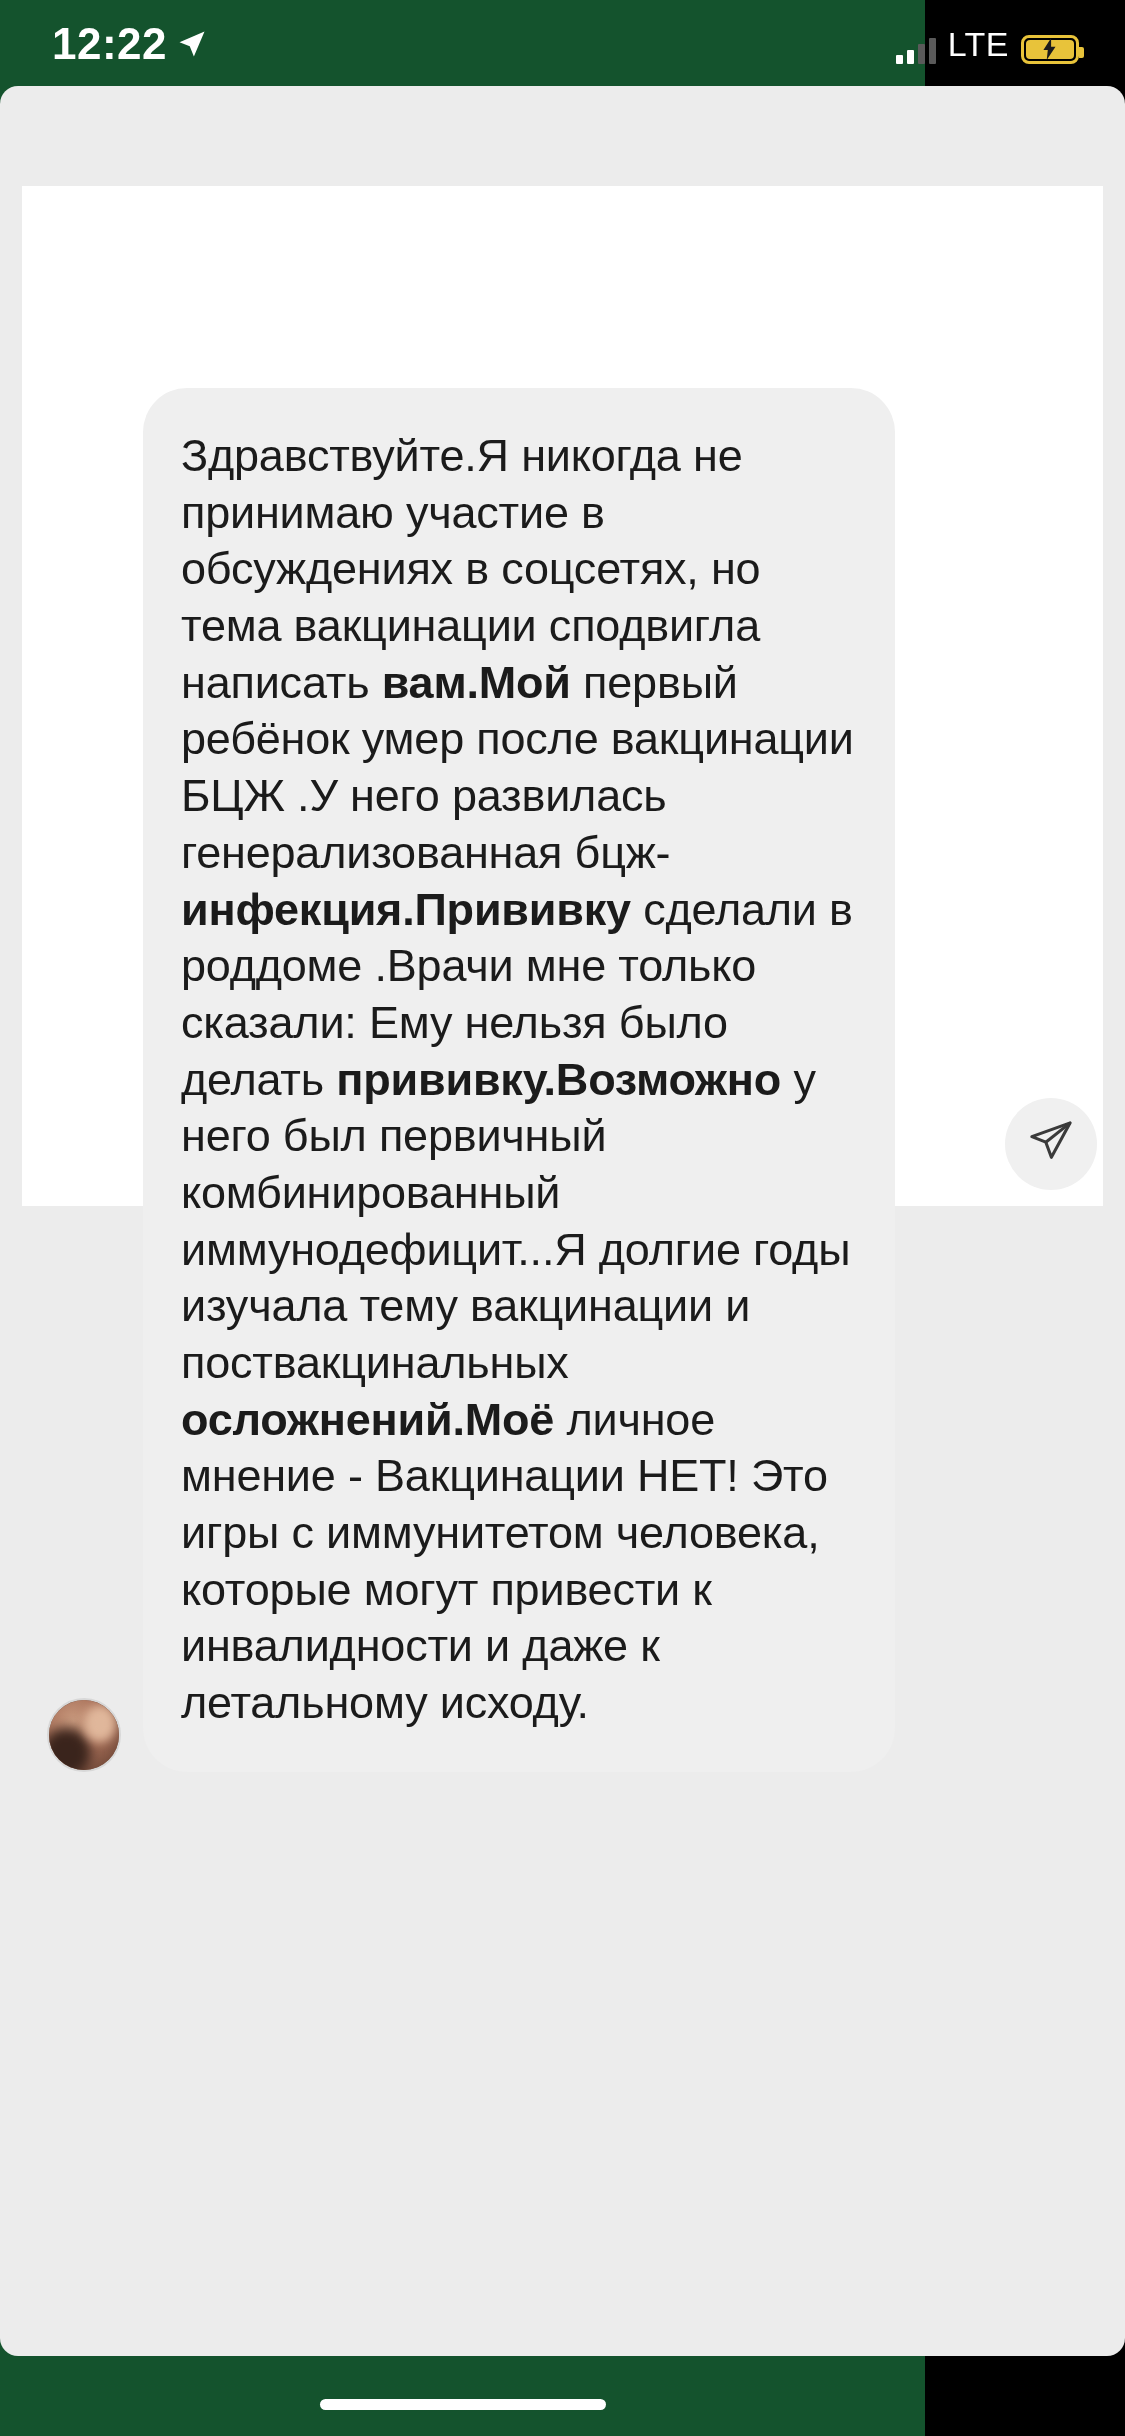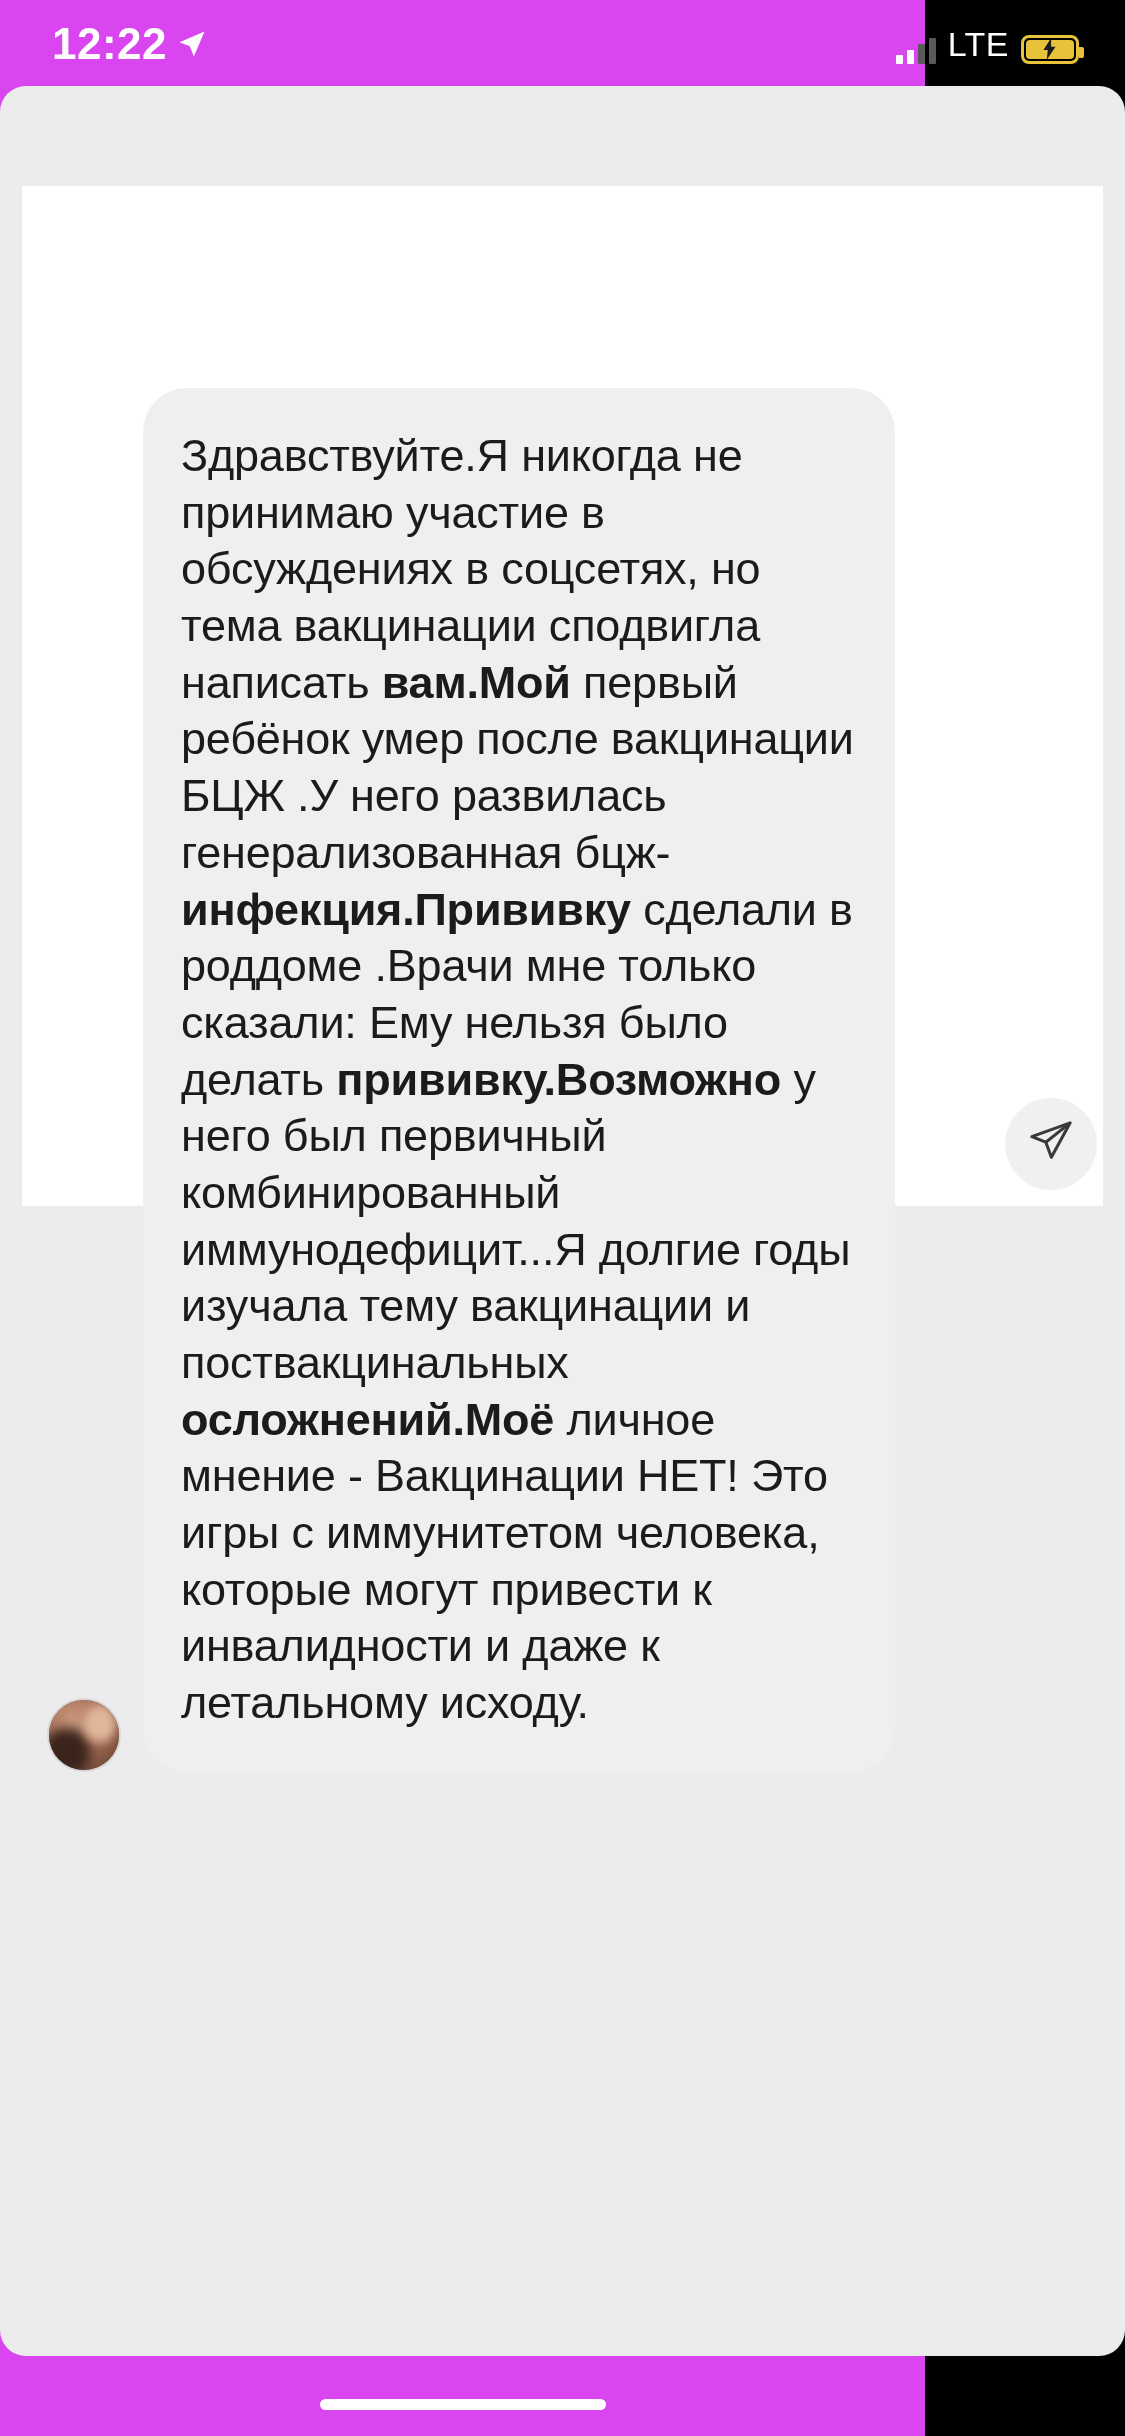--- a/index.html
+++ b/index.html
@@ -8,21 +8,21 @@
     height: 2436px;
     background: #000000;
     font-family: "Liberation Sans", sans-serif;
     overflow: hidden;
   }
 
   .phone {
     position: relative;
     width: 925px;
     height: 2436px;
-    background: #d946ef;
+    background: #14532d;
   }
 
   
   .status-bar {
     position: absolute;
     top: 0; left: 0;
     width: 1125px;
     height: 88px;
     display: flex;
     align-items: center;
@@ -110,21 +110,21 @@
   }
 
   
   .story-card {
     position: absolute;
     left: 0;
     top: 86px;
     width: 1125px;
     height: 2270px;
     background: #ececec;
-    border-radius: 26px;
+    border-radius: 18px;
     overflow: hidden;
   }
 
   .white-panel {
     position: absolute;
     left: 22px;
     top: 100px;
     width: 1081px;
     height: 1020px;
     background: #ffffff;

